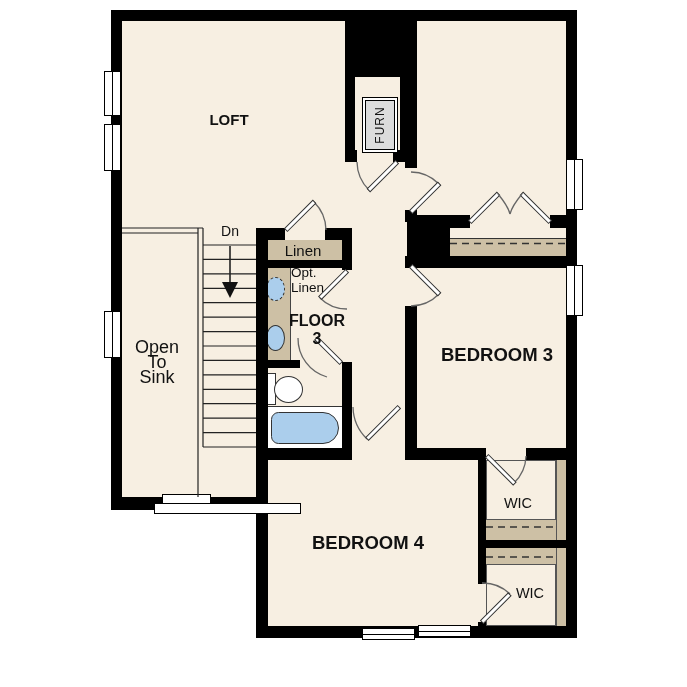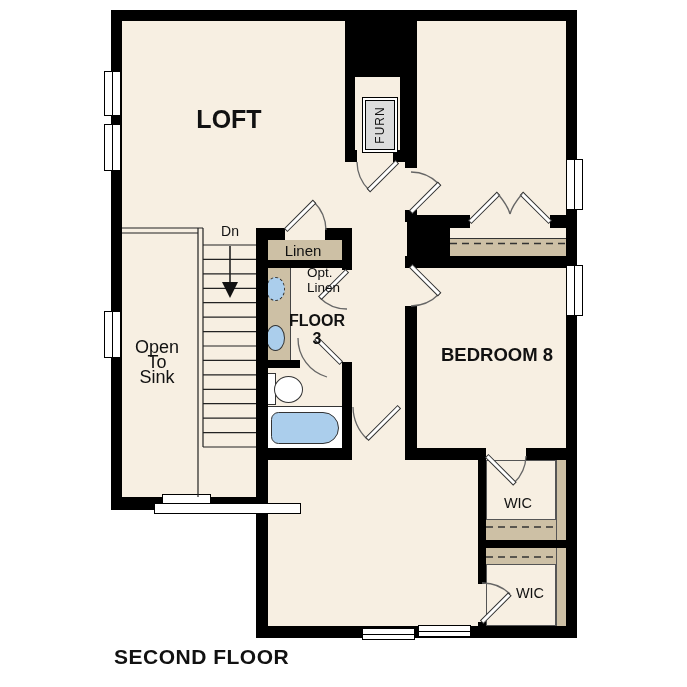--- a/index.html
+++ b/index.html
@@ -160,35 +160,35 @@
       <rect class="leaf" x="482" y="620" width="39" height="4" transform="rotate(-45 482 622)"></rect>
     </g>
     <g>
       <rect class="leaf" x="470" y="220" width="40" height="4" transform="rotate(-45 470 222)"></rect>
       <rect class="leaf" x="550" y="220" width="40" height="4" transform="rotate(-135 550 222)"></rect>
       <path class="arc" d="M498,194 Q508,206 510,214"></path>
       <path class="arc" d="M522,194 Q512,206 510,214"></path>
     </g>
   </svg>
 
-  <div class="lbl b" style="left:229px;top:119px;font-size:25px;text-align:right;">LOFT</div>
-  <div class="lbl b" style="left:497px;top:355px;font-size:18.5px;">BEDROOM 8</div>
+  <div class="lbl b" style="left:229px;top:119px;font-size:15px;text-align:right;">LOFT</div>
+  <div class="lbl b" style="left:497px;top:355px;font-size:18.5px;">BEDROOM 3</div>
+  <div class="lbl b" style="left:368px;top:543px;font-size:18.5px;">BEDROOM 4</div>
   <div class="lbl b" style="left:317px;top:321px;font-size:16px;">FLOOR</div>
   <div class="lbl b" style="left:317px;top:339px;font-size:16px;">3</div>
   <div class="lbl" style="left:303px;top:250px;font-size:15px;text-align:center;">Linen</div>
   <div class="lbl" style="left:518px;top:503px;font-size:14.5px;">WIC</div>
   <div class="lbl" style="left:530px;top:593px;font-size:14.5px;">WIC</div>
   <div class="lbl" style="left:230px;top:231px;font-size:14px;">Dn</div>
 
   <div class="abs" style="left:157px;top:340px;transform:translateX(-50%);text-align:center;font-size:18px;line-height:15px;color:#111;">
     <div>Open</div>
     <div>To</div>
     <div>Sink</div>
   </div>
 
-  <div class="abs" style="left:291px;top:265px;font-size:13.5px;line-height:15px;color:#111;margin-left:16px;">
+  <div class="abs" style="left:291px;top:265px;font-size:13.5px;line-height:15px;color:#111;">
     <div>Opt.</div>
     <div>Linen</div>
   </div>
 
-  <div class="abs b" style="left:114px;top:645px;font-size:21px;letter-spacing:0.5px;color:#111;">SECOND FLOOR</div>
 
 </div>
 
 </body></html>

